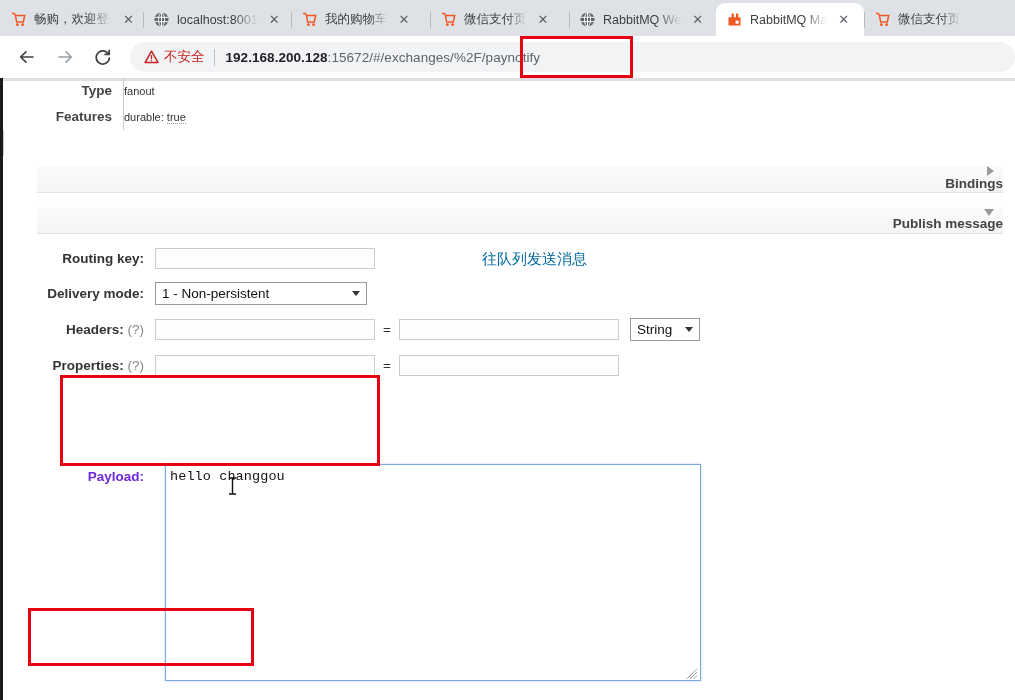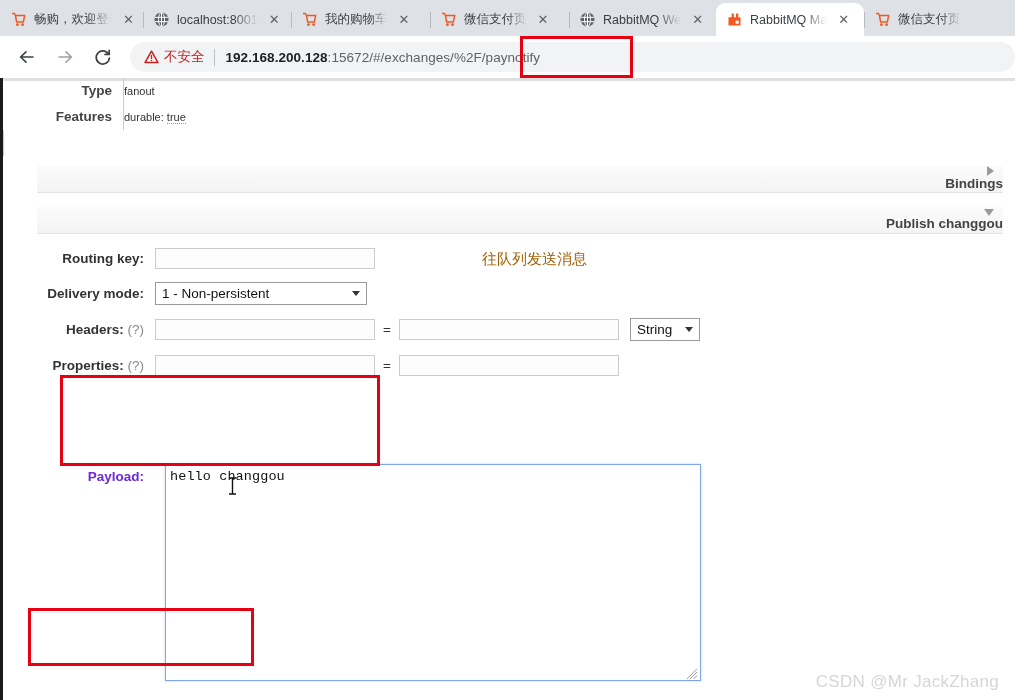--- a/index.html
+++ b/index.html
@@ -384,21 +384,21 @@
 
   
   .anno-box {
     position: absolute;
     border: 3px solid #e60012;
     box-sizing: border-box;
     pointer-events: none;
   }
   .anno-text {
     position: absolute;
-    color: #a16207;
+    color: #0369a1;
     font-size: 15px;
     font-family: "DejaVu Sans", sans-serif;
     white-space: nowrap;
     font-weight: 500;
   }
 
   .watermark {
     position: absolute;
     right: 16px;
     bottom: 8px;
@@ -560,21 +560,21 @@
         </div>
       </div>
 
       <div class="section-header" style="top:88px;">
         <span class="twisty closed"></span>
         <span class="section-title">Bindings</span>
       </div>
 
       <div class="section-header" style="top:129px;">
         <span class="twisty open"></span>
-        <span class="section-title">Publish changgou</span>
+        <span class="section-title">Publish message</span>
       </div>
 
       <div class="form-row" style="left:0px; top:168px;">
         <div class="form-label">Routing key:</div>
         <input class="txt" style="width: 220px;" value="">
       </div>
 
       <div class="form-row" style="left:0px; top:203px;">
         <div class="form-label">Delivery mode:</div>
         <div class="sel" style="width:212px;">
@@ -610,21 +610,20 @@
           </svg>
         </span>
       </div>
 
       <span class="ibeam">
         <svg width="11" height="18" viewBox="0 0 11 18">
           <path d="M2 1h7M2 17h7M5.5 1v16" stroke="#111111" stroke-width="1.4" fill="none"></path>
         </svg>
       </span>
 
-      <div class="watermark">CSDN @Mr JackZhang</div>
 
     </div>
   </div>
 
   <div class="anno-box" style="left:520px; top:36px; width:113px; height:42px;"></div>
   <div class="anno-box" style="left:60px; top:375px; width:320px; height:91px;"></div>
   <div class="anno-box" style="left:28px; top:608px; width:226px; height:58px;"></div>
   <div class="anno-text" style="left:482px; top:250px;">往队列发送消息</div>
 
 </div>

